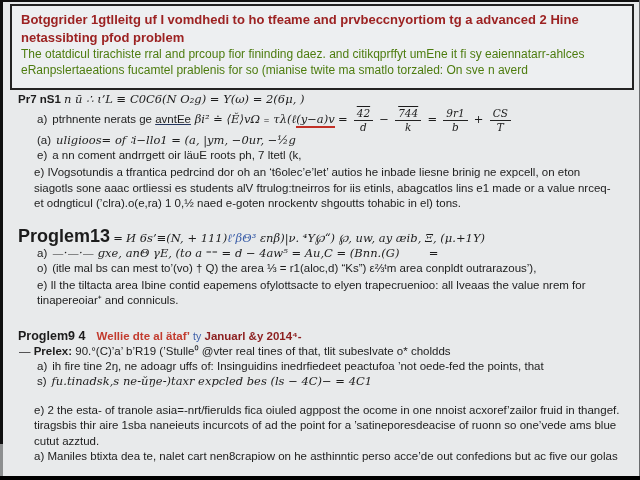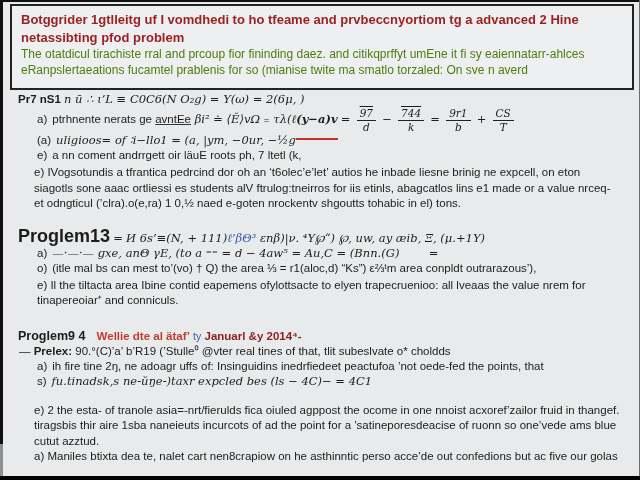--- a/index.html
+++ b/index.html
@@ -26,21 +26,21 @@
   .ln{font-size:11.5px; line-height:15px; white-space:nowrap;}
   .par{font-size:11.5px; line-height:15.5px; white-space:normal;}
   .bold{font-weight:bold;}
   .math{font-family:"DejaVu Serif", serif; font-style:italic;}
   .dash-lead{margin-left:15px; display:inline-block;}
   .head-lead{margin-left:14px; display:inline-block;}
   .item{margin-left:33px;}
   .marker{margin-right:5px;}
   .blk-par{margin-left:30px; }
   .u-dark{text-decoration:underline; text-decoration-color:#23365f;}
-  .u-red{border-bottom:2px solid #c23026; padding-bottom:12px;font-weight:bold;}
+  .u-red{border-bottom:2px solid #c23026; padding-bottom:0px;}
   .blue{color:#3b5ea8;}
   .red{color:#c23b2e;}
   .darkred{color:#8c1f1f;}
   .gray-approx{color:#7c8697; margin-left:22px;}
   .sp-right{margin-left:26px;}
 
   .frac{display:inline-block; text-align:center; vertical-align:-8px; line-height:1.05;
         font-size:10.5px; margin:0 3px; font-family:"DejaVu Serif",serif; font-style:italic;}
   .frac .num{display:block; border-bottom:1px solid #222; padding:0 3px 1px;}
   .frac .den{display:block; padding-top:1px;}
@@ -66,21 +66,21 @@
 
     <div class="ln">
       <span class="bold head-lead">Pr7 nS1</span>
       <span class="math">n ū ∴ ι’L ≡ C0C6(N O₂g) = Y(ω) = 2(6μ, )</span>
     </div>
 
 
     <div class="ln item" style="margin-top:1px;">
       <span class="marker">a)</span><span>ptrhnente nerats ge </span><span class="u-dark">avntEe</span><span class="math"> βi² ≐ ⟨Ĕ⟩vΩ ₌ τλ(ℓ</span><span class="math u-red">(y−a)v</span>
       <span class="math">=</span>
-      <span class="frac"><span class="num ovl">97</span><span class="den">d</span></span>
+      <span class="frac"><span class="num ovl">42</span><span class="den">d</span></span>
       <span class="math">−</span>
       <span class="frac"><span class="num ovl">744</span><span class="den">k</span></span>
       <span class="math">=</span>
       <span class="frac"><span class="num">9r1</span><span class="den">b</span></span>
       <span class="math">+</span>
       <span class="frac"><span class="num">CS</span><span class="den">T</span></span>
     </div>
 
     <div class="ln item">
       <span class="marker">(a)</span><span class="math">uligioos= of ∶i−llo1 = (a, |ym, −0ur, −½g</span>

